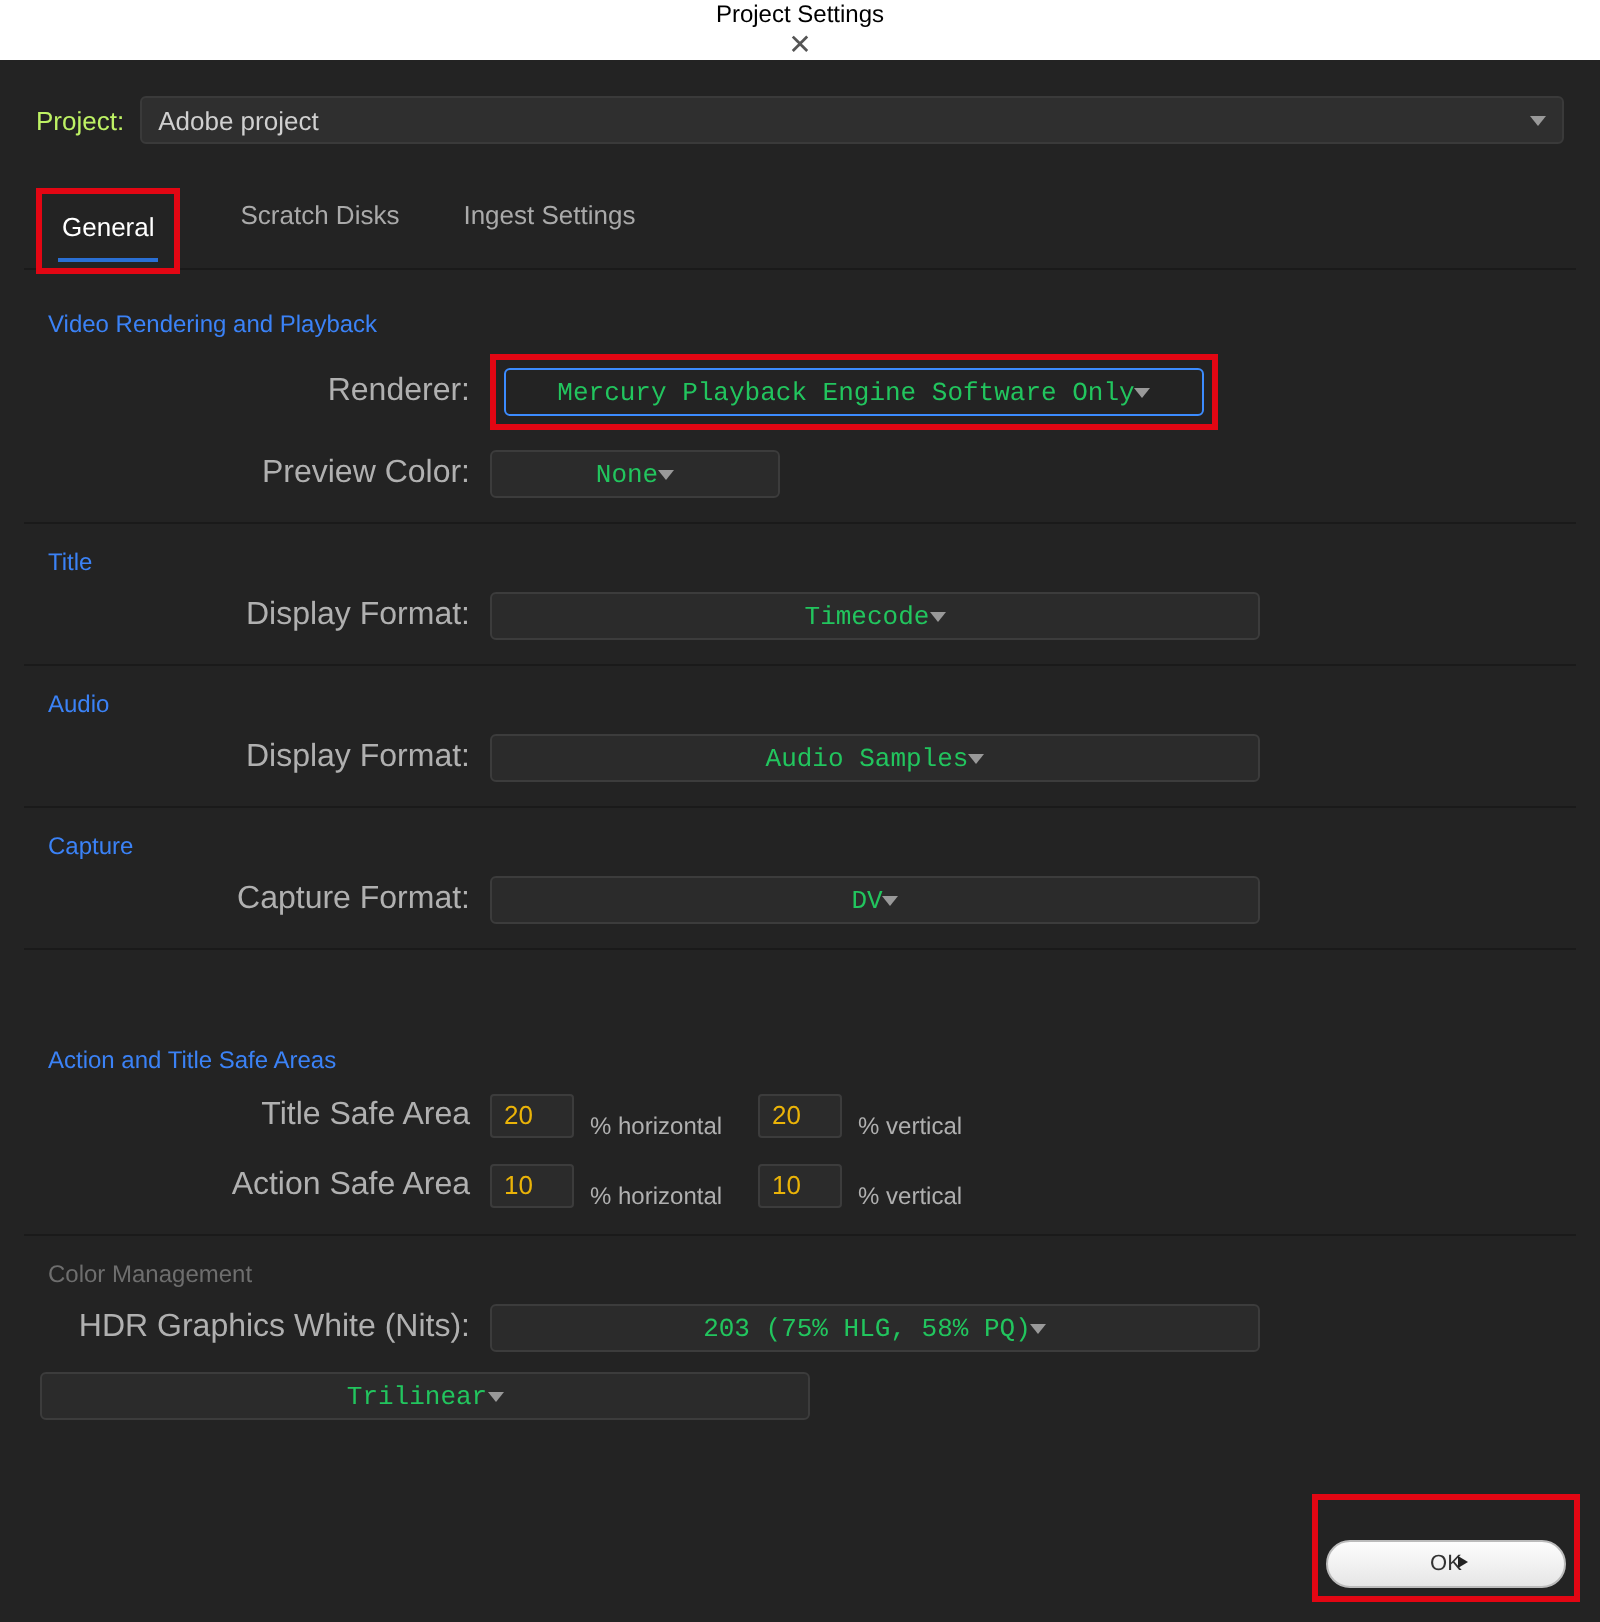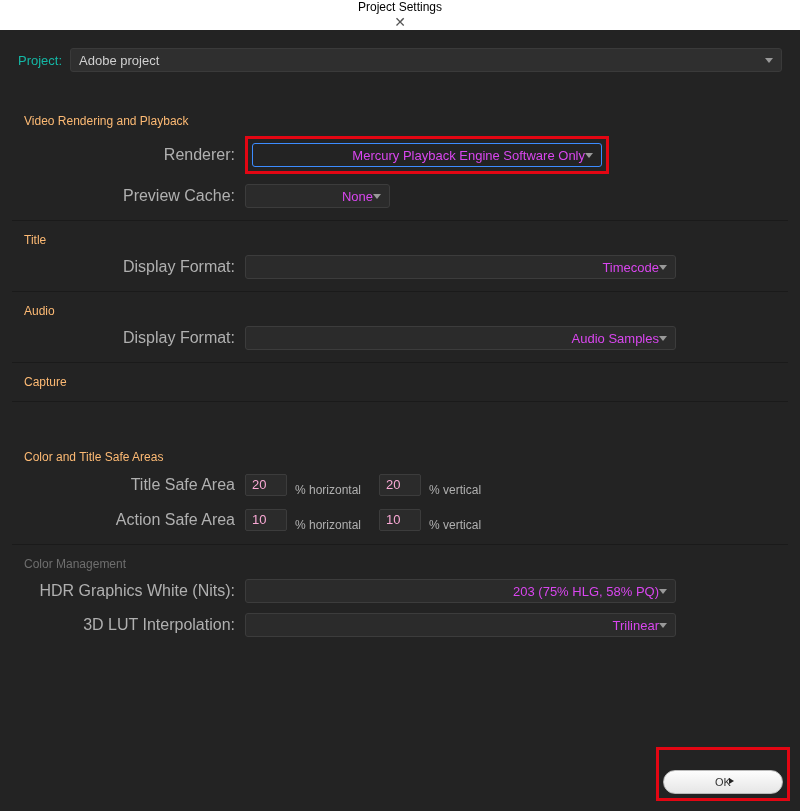--- a/index.html
+++ b/index.html
@@ -27,21 +27,21 @@
     .content {
       padding: 18px 12px 12px 12px;
     }
     .project-row {
       display: flex;
       align-items: center;
       gap: 8px;
       margin-bottom: 22px;
       padding: 0 6px;
     }
-    .project-row .label { color: #14b8a6; }
+    .project-row .label { color: #bef264; }
     .project-select {
       flex: 1;
       background: #2f2f2f;
       border: 1px solid #3a3a3a;
       border-radius: 3px;
       height: 24px;
       display: flex;
       align-items: center;
       justify-content: space-between;
       padding: 0 8px;
@@ -65,21 +65,21 @@
       color: #aaa;
       cursor: pointer;
     }
     .tab.active { color: #fff; border-bottom: 2px solid #2a6fd4; }
     .red-box { border: 3px solid #e30613; }
     .tab-red { padding: 3px 8px; margin-bottom: -3px; }
     .panel {
       padding: 14px 8px 4px 8px;
     }
     .section-title {
-      color: #fdba74;
+      color: #3b82f6;
       font-size: 12px;
       margin: 6px 0 8px 4px;
     }
     .row {
       display: flex;
       align-items: center;
       margin-bottom: 10px;
     }
     .row-label {
       width: 225px;
@@ -88,39 +88,40 @@
       padding-right: 10px;
       font-size: 16px;
     }
     .select {
       background: #2b2b2b;
       border: 1px solid #3c3c3c;
       border-radius: 3px;
       height: 24px;
       display: flex;
       align-items: center;
-      justify-content: flex-end;
+      justify-content: center;
       padding: 0 8px;
-      color: #d946ef;
+      color: #22c55e;
       min-width: 145px;
-    }
-    .select-mid { width: 431px; }
+      font-family: Liberation Mono, monospace;
+    }
+    .select-mid { width: 385px; }
     .renderer-select {
       background: #232323;
       border: 1px solid #3c8cff;
       width: 350px;
     }
     .renderer-wrap { padding: 4px; }
     .num-input {
       background: #2b2b2b;
       border: 1px solid #3c3c3c;
       border-radius: 2px;
       width: 42px;
       height: 22px;
-      color: #f9a8d4;
+      color: #eab308;
       padding: 0 6px;
       display: inline-flex;
       align-items: center;
     }
     .unit { color: #b0b0b0; margin: 11px 18px 0 8px; font-size: 12px; }
     .divider { height: 1px; background: #1a1a1a; margin: 12px -8px; }
     .dim-title { color: #6e6e6e; }
     .footer {
       position: absolute;
       bottom: 10px;
@@ -177,37 +178,44 @@
 <div class="content">
 
   <div class="project-row">
     <span class="label">Project:</span>
     <div class="project-select">
       <span>Adobe project</span>
       <span class="chev"></span>
     </div>
   </div>
 
+  <div class="tabs">
+    <div class="red-box tab-red">
+      <div class="tab active">General</div>
+    </div>
+    <div class="tab">Scratch Disks</div>
+    <div class="tab">Ingest Settings</div>
+  </div>
 
   <div class="panel">
 
     <div class="section-title">Video Rendering and Playback</div>
 
     <div class="row">
       <div class="row-label">Renderer:</div>
       <div class="red-box renderer-wrap">
         <div class="select renderer-select">
           <span>Mercury Playback Engine Software Only</span>
           <span class="chev"></span>
         </div>
       </div>
     </div>
 
     <div class="row">
-      <div class="row-label">Preview Cache:</div>
+      <div class="row-label">Preview Color:</div>
       <div class="select" style="width:145px">
         <span>None</span>
         <span class="chev"></span>
       </div>
     </div>
 
     <div class="divider"></div>
 
     <div class="section-title">Title</div>
     <div class="row">
@@ -225,25 +233,32 @@
       <div class="row-label">Display Format:</div>
       <div class="select select-mid">
         <span>Audio Samples</span>
         <span class="chev"></span>
       </div>
     </div>
 
     <div class="divider"></div>
 
     <div class="section-title">Capture</div>
+    <div class="row">
+      <div class="row-label">Capture Format:</div>
+      <div class="select select-mid">
+        <span>DV</span>
+        <span class="chev"></span>
+      </div>
+    </div>
 
     <div class="divider"></div>
     <div style="height:30px"></div>
 
-    <div class="section-title">Color and Title Safe Areas</div>
+    <div class="section-title">Action and Title Safe Areas</div>
     <div class="row">
       <div class="row-label">Title Safe Area</div>
       <div class="num-input">
           <span>20</span>
         </div>
       <span class="unit">% horizontal</span>
       <div class="num-input">
           <span>20</span>
         </div>
       <span class="unit">% vertical</span>
@@ -264,21 +279,20 @@
 
     <div class="section-title dim-title">Color Management</div>
     <div class="row">
       <div class="row-label">HDR Graphics White (Nits):</div>
       <div class="select select-mid">
         <span>203 (75% HLG, 58% PQ)</span>
         <span class="chev"></span>
       </div>
     </div>
     <div class="row">
-      <div class="row-label">3D LUT Interpolation:</div>
       <div class="select select-mid">
         <span>Trilinear</span>
         <span class="chev"></span>
       </div>
     </div>
 
   </div>
 </div>
 
 <div class="footer">

